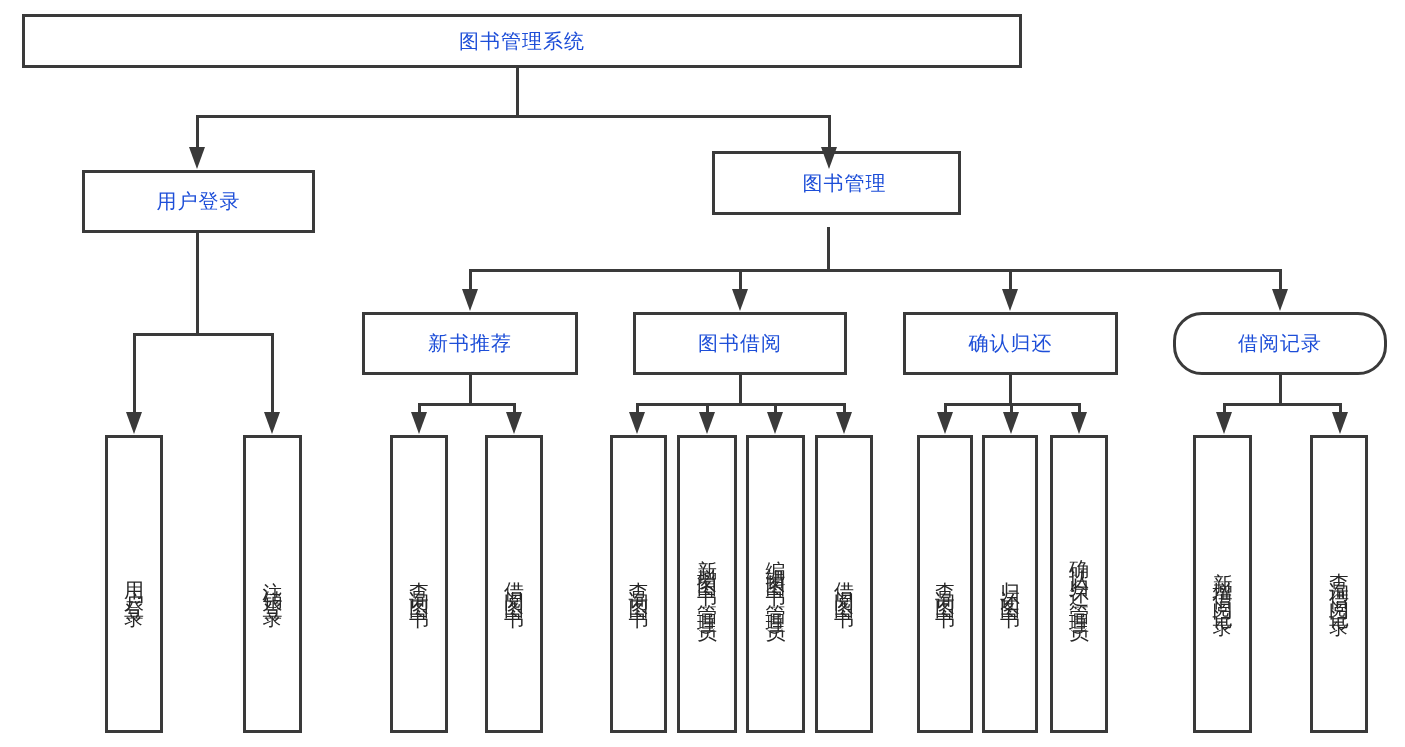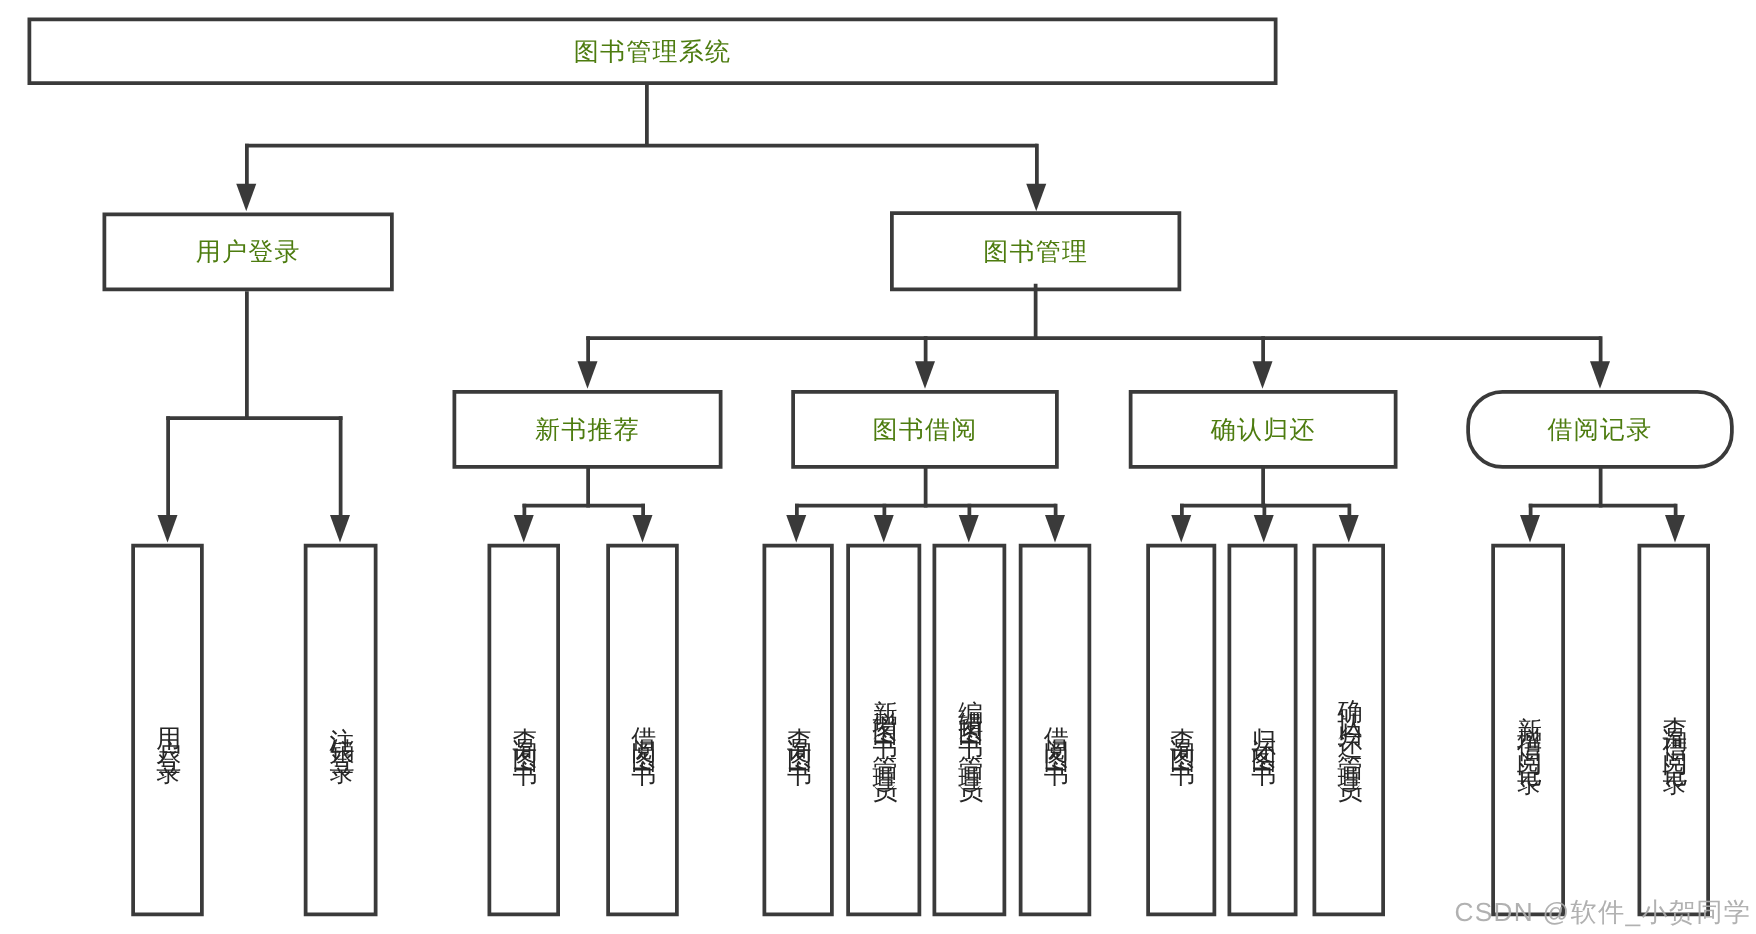--- a/index.html
+++ b/index.html
@@ -14,21 +14,21 @@
     position:absolute;
     background:#ffffff;
     border:3px solid #3a3a3a;
     display:flex;
     align-items:center;
     justify-content:center;
     box-sizing:content-box;
   }
   .node-label{
     font-size:20px;
-    color:#4d7c0f;
+    color:#1d4ed8;
     letter-spacing:1px;
     white-space:nowrap;
   }
   .leaf{height:292px;width:52px;}
   .vtext{
     writing-mode:vertical-rl;
     text-orientation:mixed;
     font-size:20px;
     letter-spacing:9px;
     line-height:1.15;
@@ -59,21 +59,21 @@
 <div class="canvas">
 
   <div class="box" style="left:22px;top:14px;width:994px;height:48px;">
     <span class="node-label">图书管理系统</span>
   </div>
 
   <div class="box" style="left:82px;top:170px;width:227px;height:57px;">
     <span class="node-label">用户登录</span>
   </div>
 
-  <div class="box" style="left:712px;top:169px;width:227px;height:58px;">
+  <div class="box" style="left:712px;top:151px;width:227px;height:58px;padding-left:16px;">
     <span class="node-label">图书管理</span>
   </div>
 
   <div class="box" style="left:633px;top:312px;width:208px;height:57px;">
     <span class="node-label">图书借阅</span>
   </div>
 
   <div class="box" style="left:362px;top:312px;width:210px;height:57px;">
     <span class="node-label">新书推荐</span>
   </div>
@@ -182,15 +182,14 @@
   <div class="vline" style="left:1078px;top:403px;height:12px;"></div>
   <div class="arrow" style="left:1071px;top:412px;"></div>
 
   <div class="vline" style="left:1279px;top:372px;height:34px;"></div>
   <div class="hline" style="left:1223px;top:403px;width:118px;"></div>
   <div class="vline" style="left:1223px;top:403px;height:12px;"></div>
   <div class="arrow" style="left:1216px;top:412px;"></div>
   <div class="vline" style="left:1339px;top:403px;height:12px;"></div>
   <div class="arrow" style="left:1332px;top:412px;"></div>
 
-  <div class="watermark">CSDN @软件_小贺同学</div>
 
 </div>
 
 </body></html>

